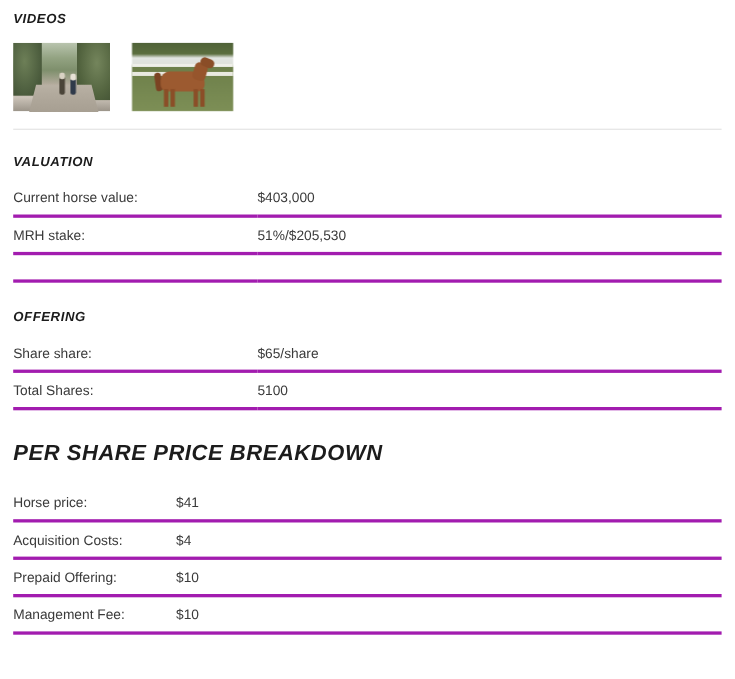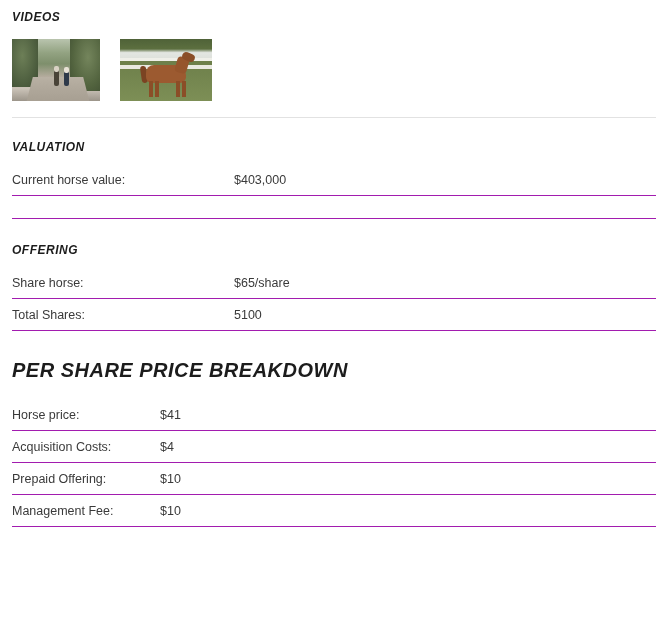--- a/index.html
+++ b/index.html
@@ -121,21 +121,21 @@
     position: absolute; left: 21px; top: 27px; width: 6px; height: 17px;
     background: #7b4322; border-radius: 3px; transform: rotate(-8deg);
   }
   table.data {
     width: 100%;
     border-collapse: collapse;
     font-size: 12.5px;
   }
   table.data td {
     padding: 9px 0 8px 0;
-    border-bottom: 1px solid #a21caf;
+    border-bottom: 3px solid #a21caf;
     color: #3a3a3a;
     font-size: 12.5px;
     vertical-align: top;
   }
   table.data td.label {
     width: 220px;
   }
   table.data tr.empty td {
     height: 22px;
     padding: 0;
@@ -179,34 +179,38 @@
   </div>
 
   <div class="valuation">
     <h2 class="section-title">VALUATION</h2>
     <table class="data">
       <tbody>
         <tr>
           <td class="label">Current horse value:</td>
           <td class="value">$403,000</td>
         </tr>
+        <tr>
+          <td class="label">MRH stake:</td>
+          <td class="value">51%/$205,530</td>
+        </tr>
         <tr class="empty">
           <td></td>
           <td></td>
         </tr>
       </tbody>
     </table>
   </div>
 
   <div class="offering">
     <h2 class="section-title">OFFERING</h2>
     <table class="data">
       <tbody>
         <tr>
-          <td class="label">Share horse:</td>
+          <td class="label">Share share:</td>
           <td class="value">$65/share</td>
         </tr>
         <tr>
           <td class="label">Total Shares:</td>
           <td class="value">5100</td>
         </tr>
       </tbody>
     </table>
   </div>
 

